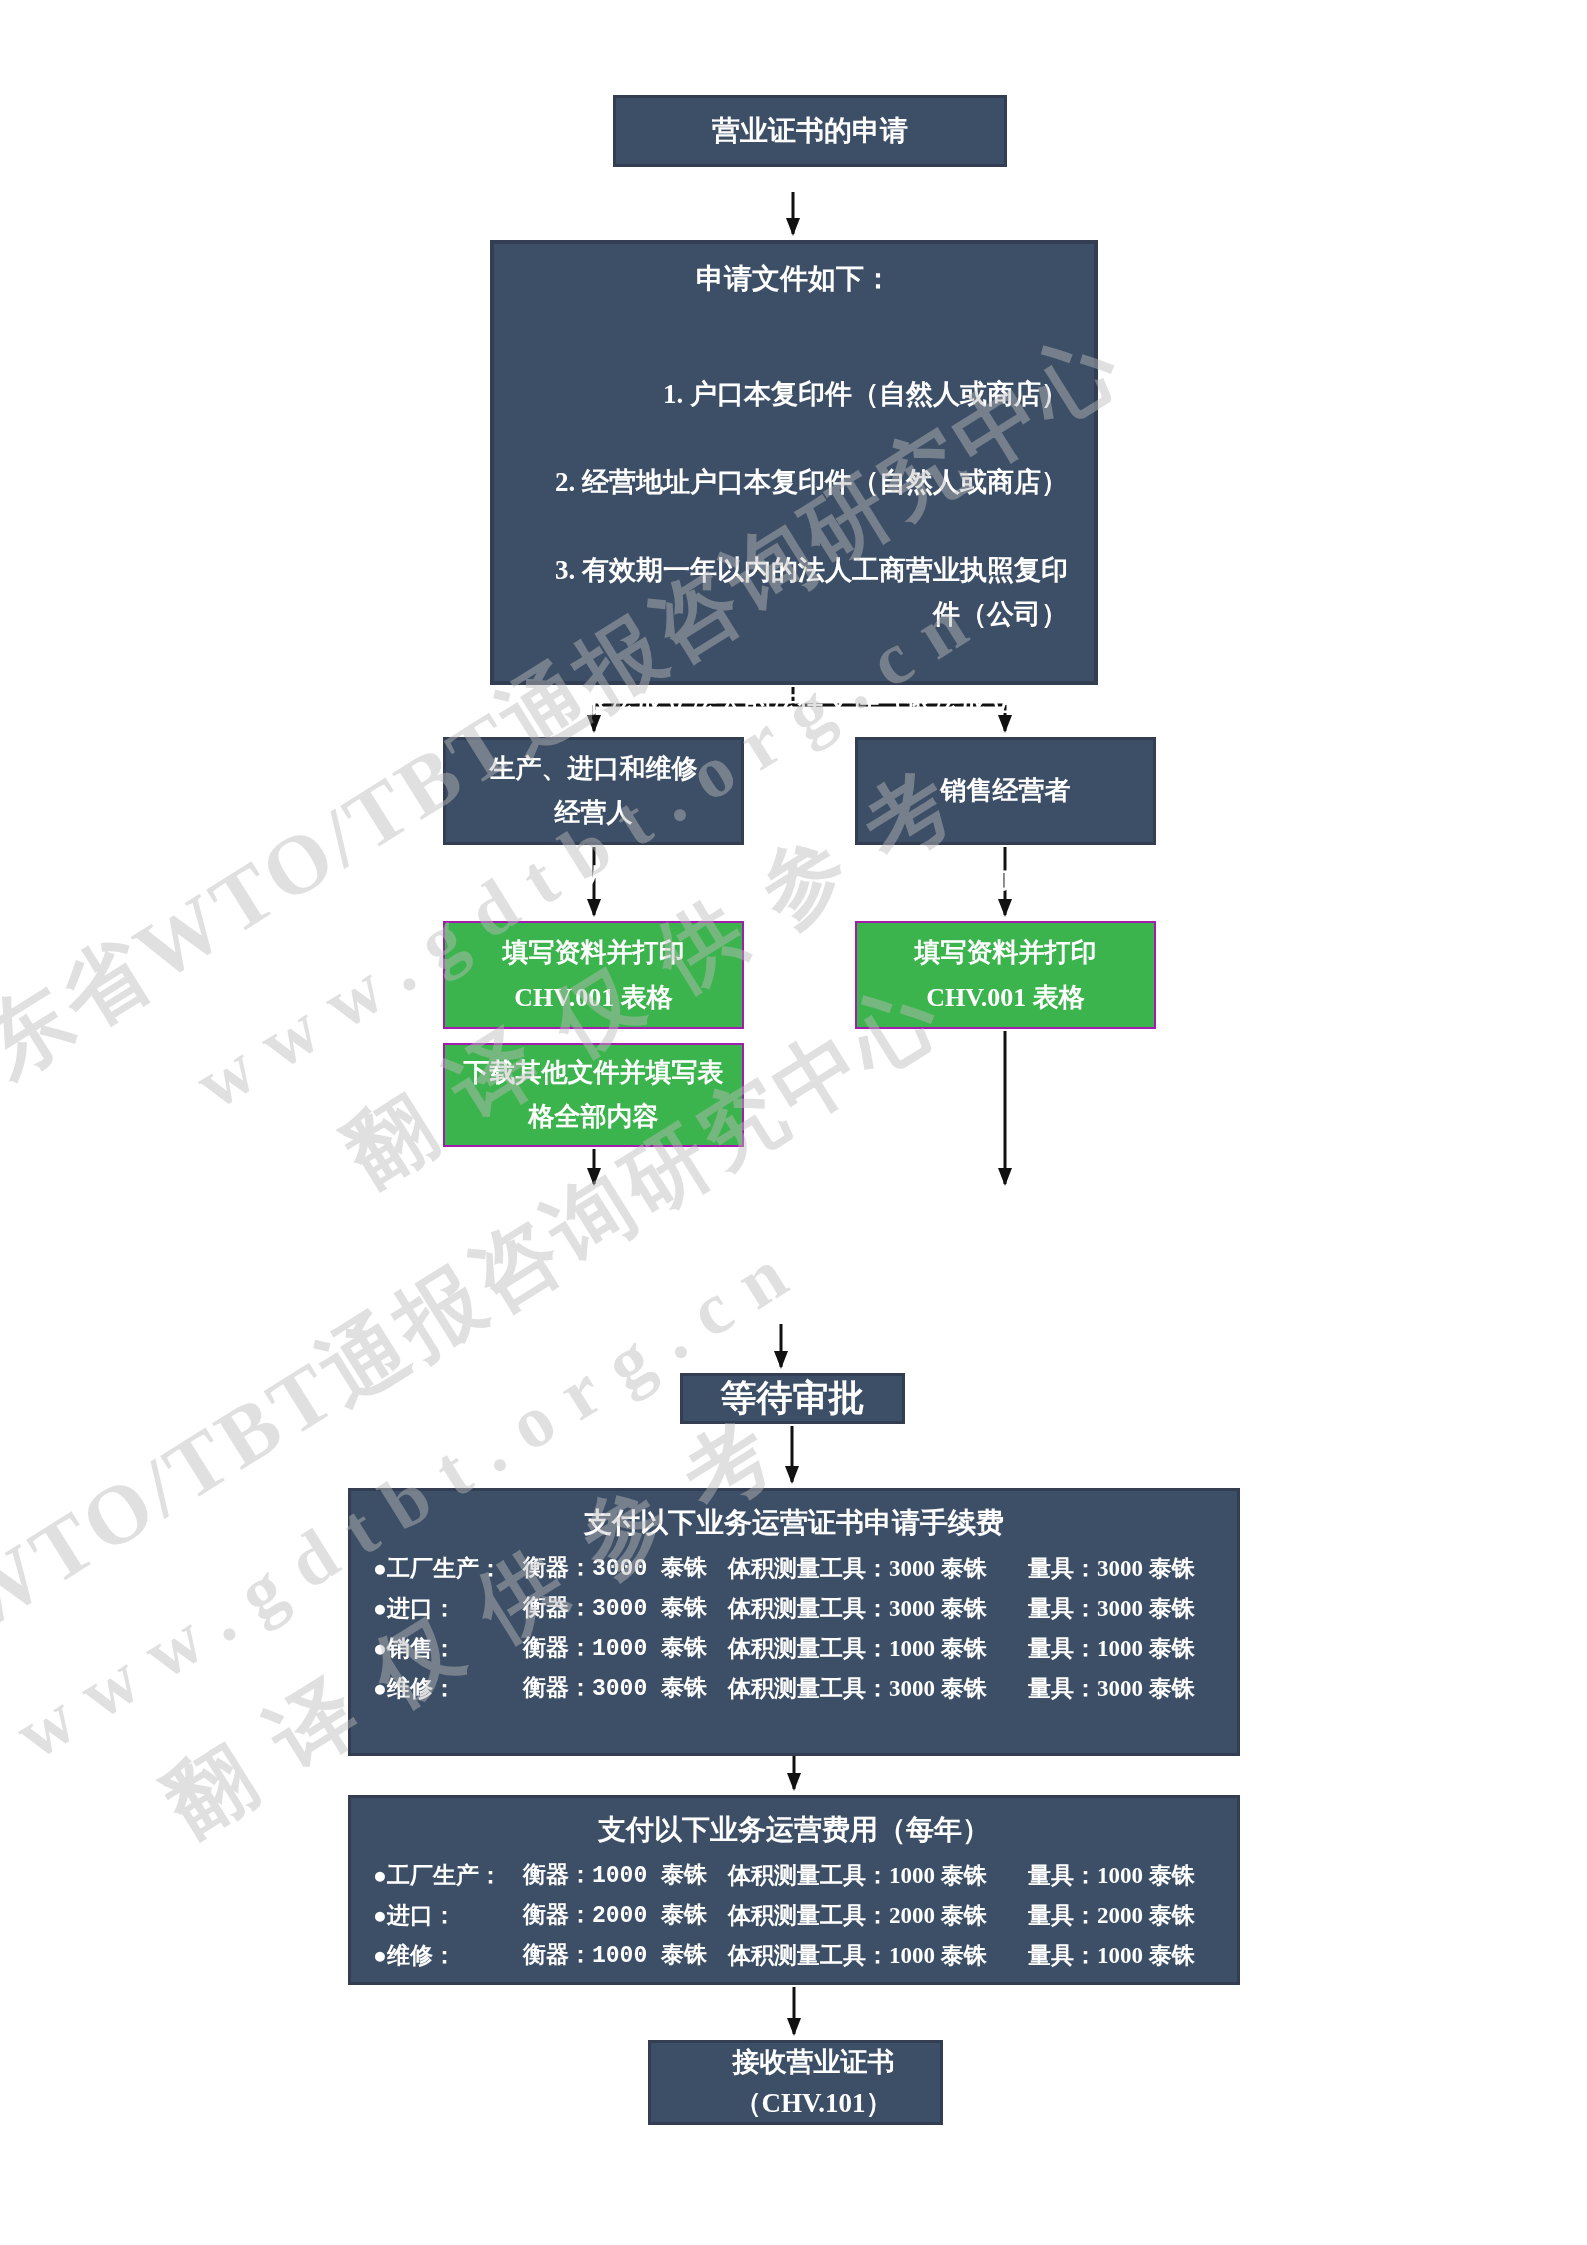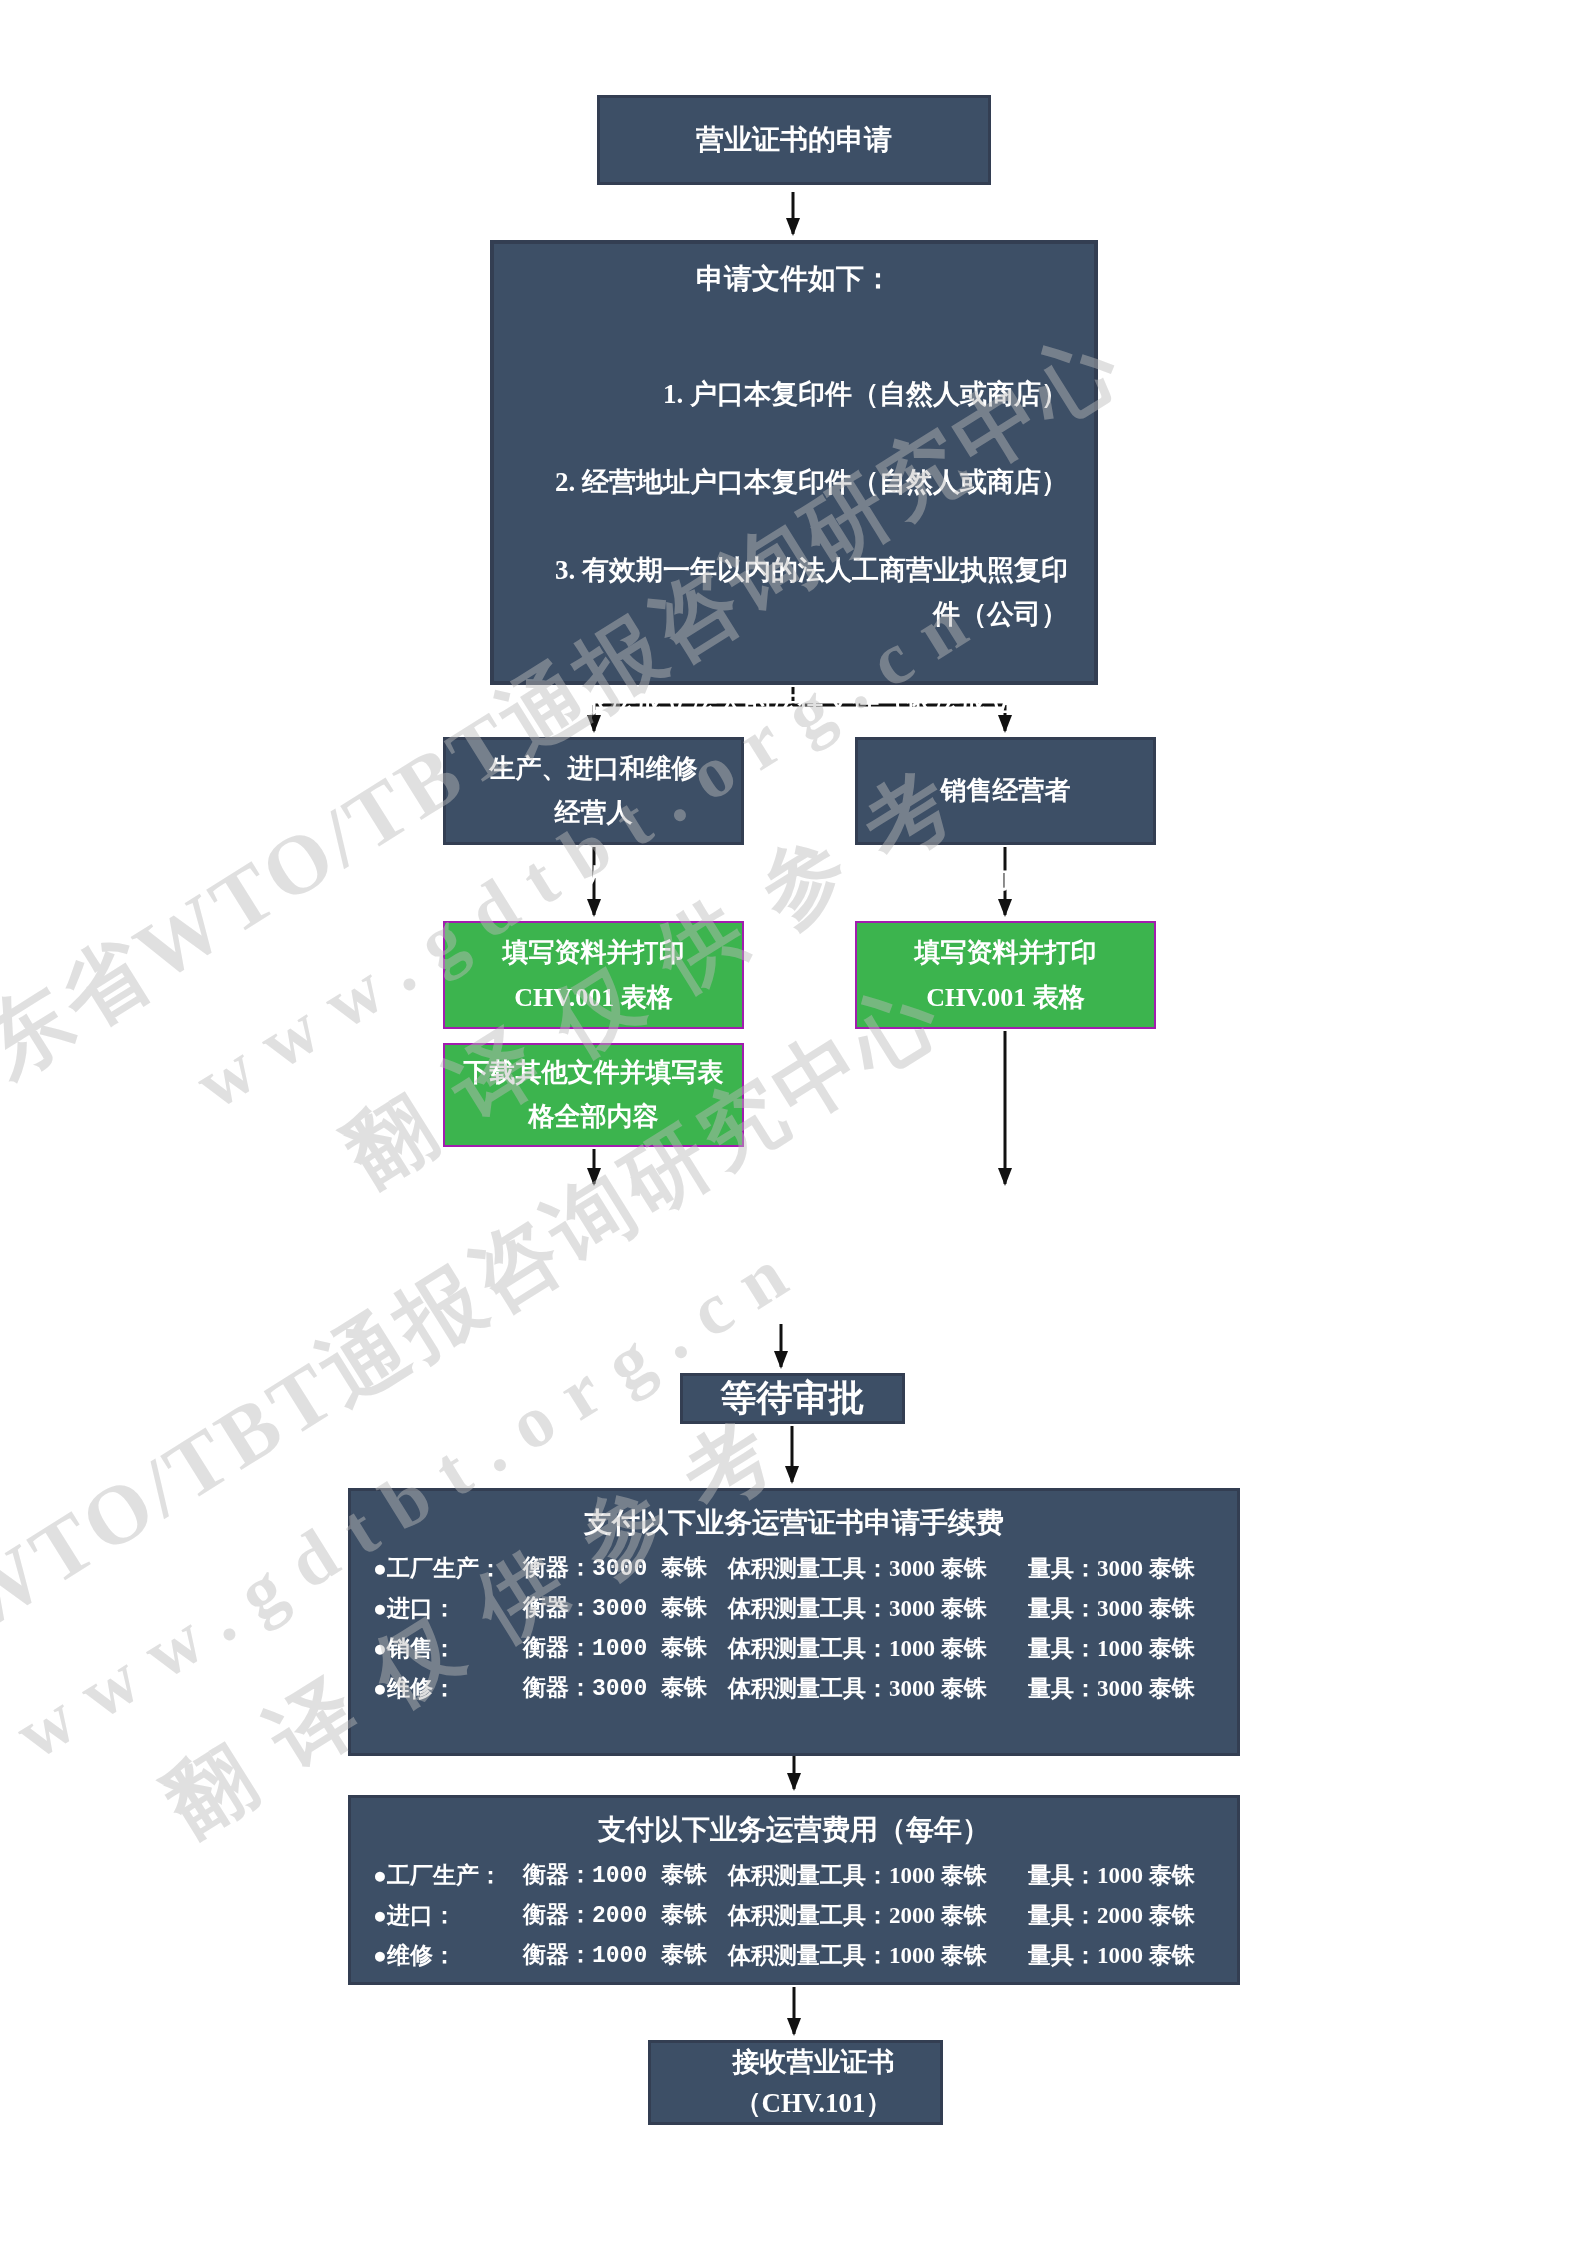--- a/index.html
+++ b/index.html
@@ -8,21 +8,21 @@
     font-family:"Liberation Serif","DejaVu Serif",serif;font-weight:bold;
   }
   
   .node{
     position:absolute;box-sizing:border-box;color:#ffffff;z-index:2;
     display:flex;flex-direction:column;align-items:center;justify-content:center;
     text-align:center;white-space:pre-line;
   }
   .dark{background:#3d4f66;border:3px solid #333e52;}
   .green{background:#3cb44e;border:2px solid #a21caf;}
-  .node-start{left:597px;top:95px;width:394px;height:90px;font-size:28px;}
+  .node-start{left:613px;top:95px;width:394px;height:72px;font-size:28px;}
   .node-docs{left:490px;top:240px;width:608px;height:445px;border-width:4px;
     justify-content:flex-start;padding:16px 26px;}
   .node-docs .docs-title{font-size:28px;margin-bottom:30px;}
   .docs-list{width:100%;text-align:right;font-size:27px;line-height:44px;}
   .docs-item{white-space:pre-line;}
   .node-branch-left{left:443px;top:737px;width:301px;height:108px;font-size:26px;line-height:44px;}
   .node-branch-right{left:855px;top:737px;width:301px;height:108px;font-size:26px;line-height:44px;}
   .node-fill-left{left:443px;top:921px;width:301px;height:108px;font-size:26px;line-height:45px;}
   .node-fill-right{left:855px;top:921px;width:301px;height:108px;font-size:26px;line-height:45px;}
   .node-download{left:443px;top:1043px;width:301px;height:104px;font-size:26px;line-height:44px;}

